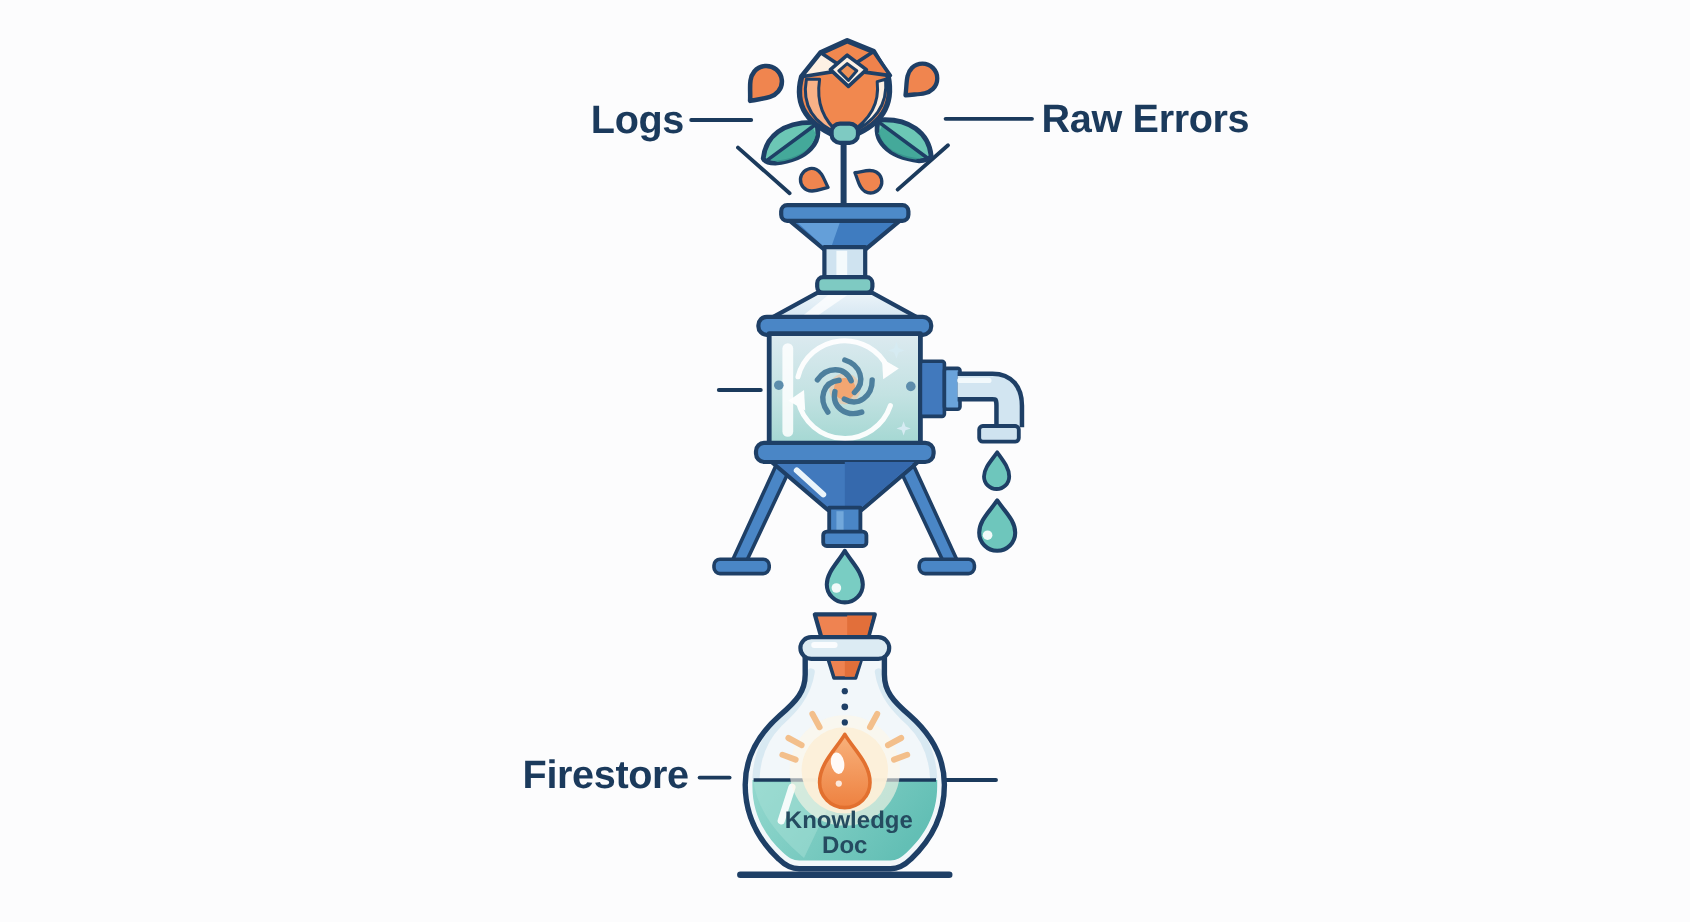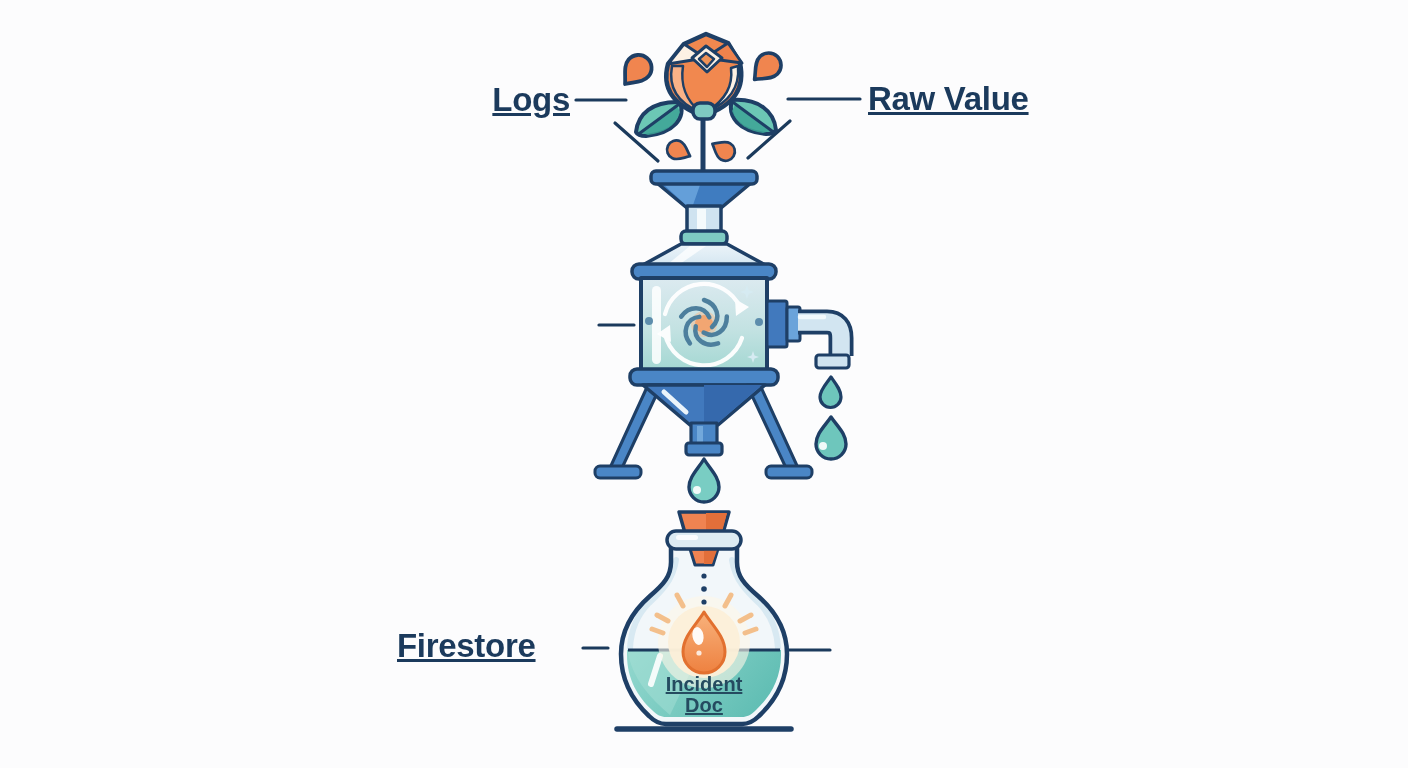--- a/index.html
+++ b/index.html
@@ -12,26 +12,25 @@
   .stage{position:relative;width:1408px;height:768px;}
   .stage > svg{position:absolute;left:0;top:0;}
   .lbl{
     position:absolute;
     font-weight:700;
     color:#1b3a5c;
     font-size:33px;
     letter-spacing:-0.3px;
     line-height:1.12;
     white-space:normal;
-    text-decoration:underline;
   }
   #lbl-logs{left:440px;top:82px;width:130px;text-align:right;}
   #lbl-raw-errors{left:868px;top:81px;width:220px;}
   #lbl-summarizer{left:406px;top:306px;width:220px;}
-  #lbl-firestore{left:397px;top:628px;width:154px;}
+  #lbl-firestore{left:420px;top:628px;width:154px;text-align:right;}
   #lbl-value-knowledge{left:836px;top:594px;width:192px;line-height:36px;}
   #lbl-incident-doc{
     left:654px;top:674px;width:100px;text-align:center;
     font-size:20px;line-height:21px;color:#254b60;letter-spacing:0;
   }
 
   
   .outline{stroke:#1e3f66;stroke-linejoin:round;}
   .leader{stroke:#1b3a5c;stroke-width:3.2;stroke-linecap:round;}
   .petal{fill:#f0854f;stroke:#1e3f66;stroke-width:3.8;stroke-linejoin:round;}
@@ -238,17 +237,17 @@
       <polygon points="704,550 717,550 712,564 704,564" fill="#e26f3a"></polygon>
       <rect x="667" y="531" width="74" height="18" rx="9" fill="#dcebf3" class="outline" stroke-width="3.5"></rect>
       <rect x="676" y="535" width="22" height="5" rx="2.5" fill="#ffffff" opacity="0.85"></rect>
     </g>
 
     <line x1="617" y1="729" x2="791" y2="729" stroke="#1e3f66" stroke-width="5.5" stroke-linecap="round"></line>
   </g>
 </svg>
 
 <div class="lbl" id="lbl-logs">Logs</div>
-<div class="lbl" id="lbl-raw-errors">Raw Value</div>
+<div class="lbl" id="lbl-raw-errors">Raw Errors</div>
 <div class="lbl" id="lbl-firestore">Firestore</div>
-<div class="lbl" id="lbl-incident-doc">Incident Doc</div>
+<div class="lbl" id="lbl-incident-doc">Knowledge Doc</div>
 
 </div>
 
 </body></html>

